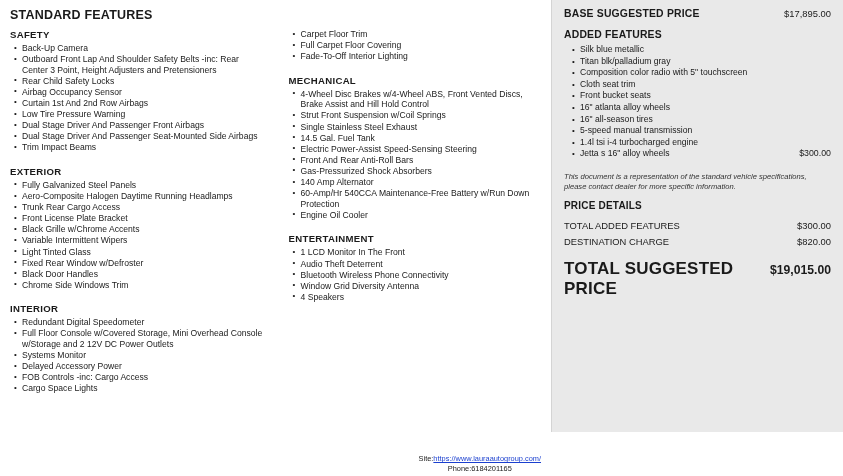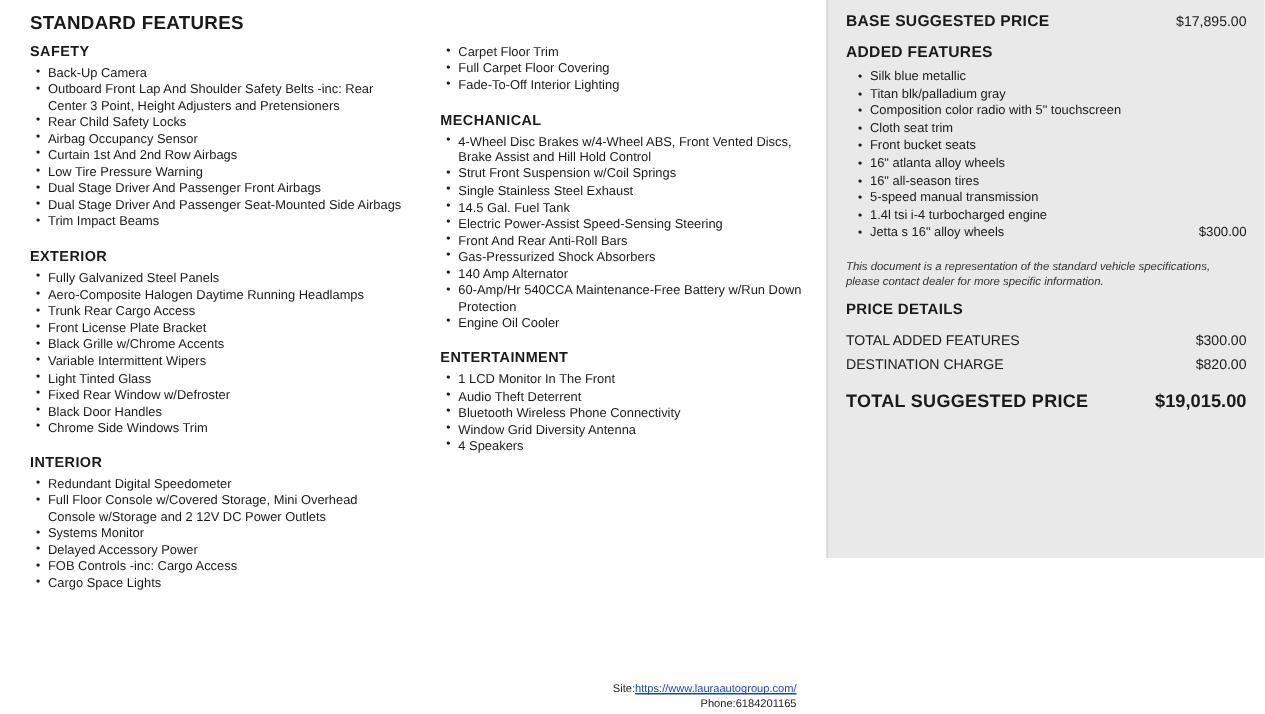--- a/index.html
+++ b/index.html
@@ -17,21 +17,21 @@
   .page {
     position: relative;
     width: 843px;
     height: 476px;
     display: flex;
   }
   
   .main {
     width: 551px;
     height: 476px;
-    padding: 6px 8px 0 18px;
+    padding: 6px 8px 0 8px;
     position: relative;
   }
   .main-title {
     font-size: 12.5px;
     font-weight: bold;
     letter-spacing: 0.2px;
     margin: 2px 0 7px 2px;
   }
   .cols {
     display: flex;
@@ -64,36 +64,36 @@
     content: "\2022";
     position: absolute;
     left: 0;
     top: -0.5px;
     font-size: 8px;
     color: #1a1a1a;
   }
 
   .footer-note {
     position: absolute;
-    right: 20px;
+    right: 10px;
     bottom: 3px;
-    text-align: right;
+    text-align: center;
     font-size: 7.4px;
     line-height: 9.4px;
     color: #1a1a1a;
   }
   .footer-note a {
     color: #1a3fcf;
     text-decoration: underline;
   }
 
   
   .right {
     width: 292px;
-    height: 372px;
+    height: 432px;
     background: #e9e9e9;
     border-left: 1px solid #d4d4d4;
     padding: 8px 12px 0 12px;
     position: relative;
   }
   .price-row {
     display: flex;
     justify-content: space-between;
     align-items: baseline;
   }
@@ -158,21 +158,21 @@
     font-size: 9.4px;
     line-height: 16px;
   }
   .total-row {
     display: flex;
     justify-content: space-between;
     align-items: baseline;
     margin-top: 9px;
   }
   .total-label {
-    font-size: 12px;
+    font-size: 17px;
     font-weight: bold;
     letter-spacing: 0.2px;
   }
   .total-value {
     font-size: 12.2px;
     font-weight: bold;
   }
 </style>
 </head>
 <body>

